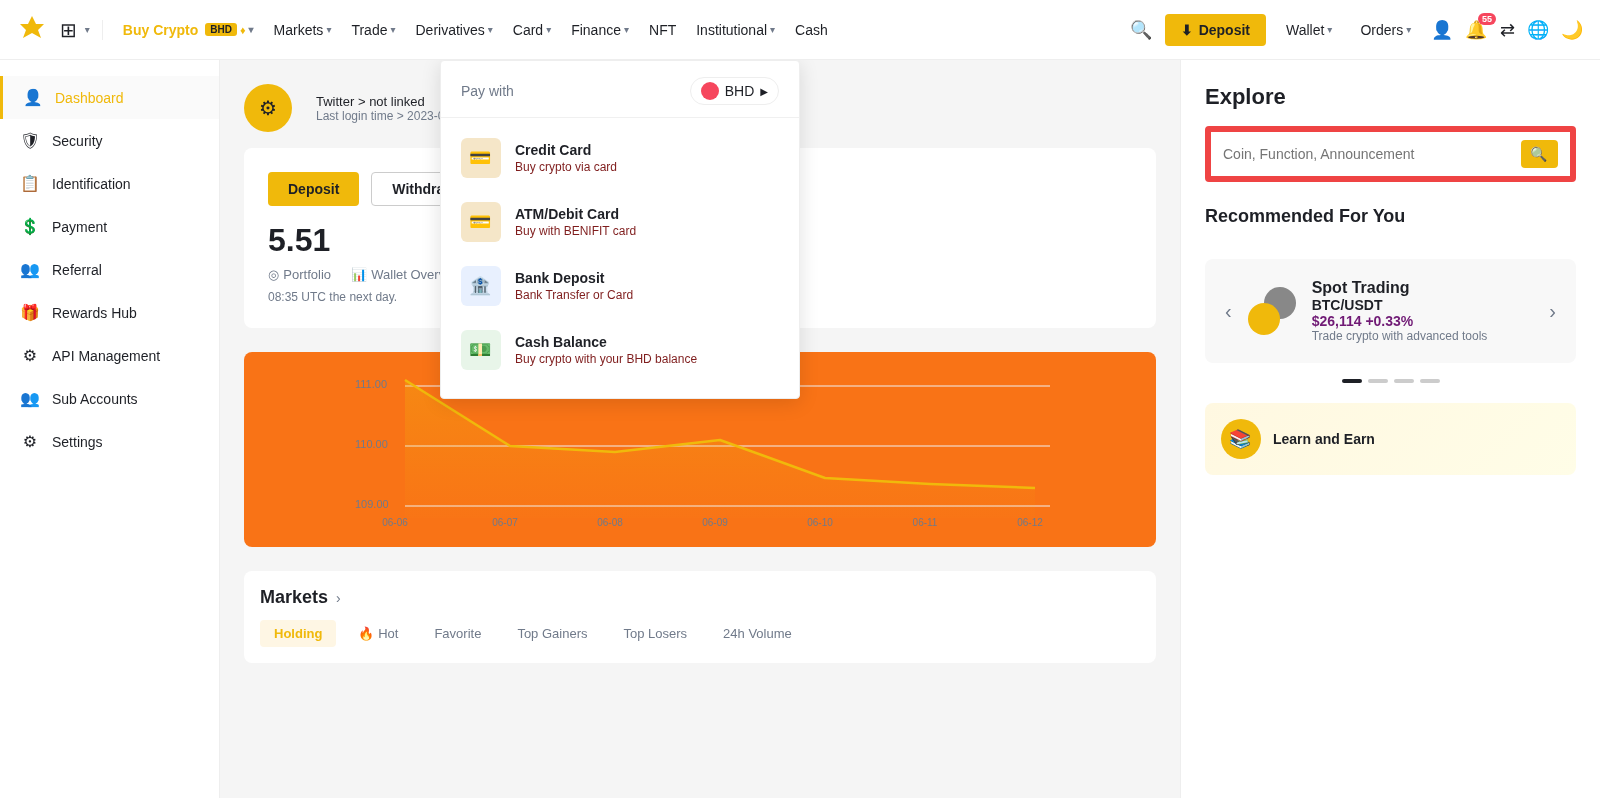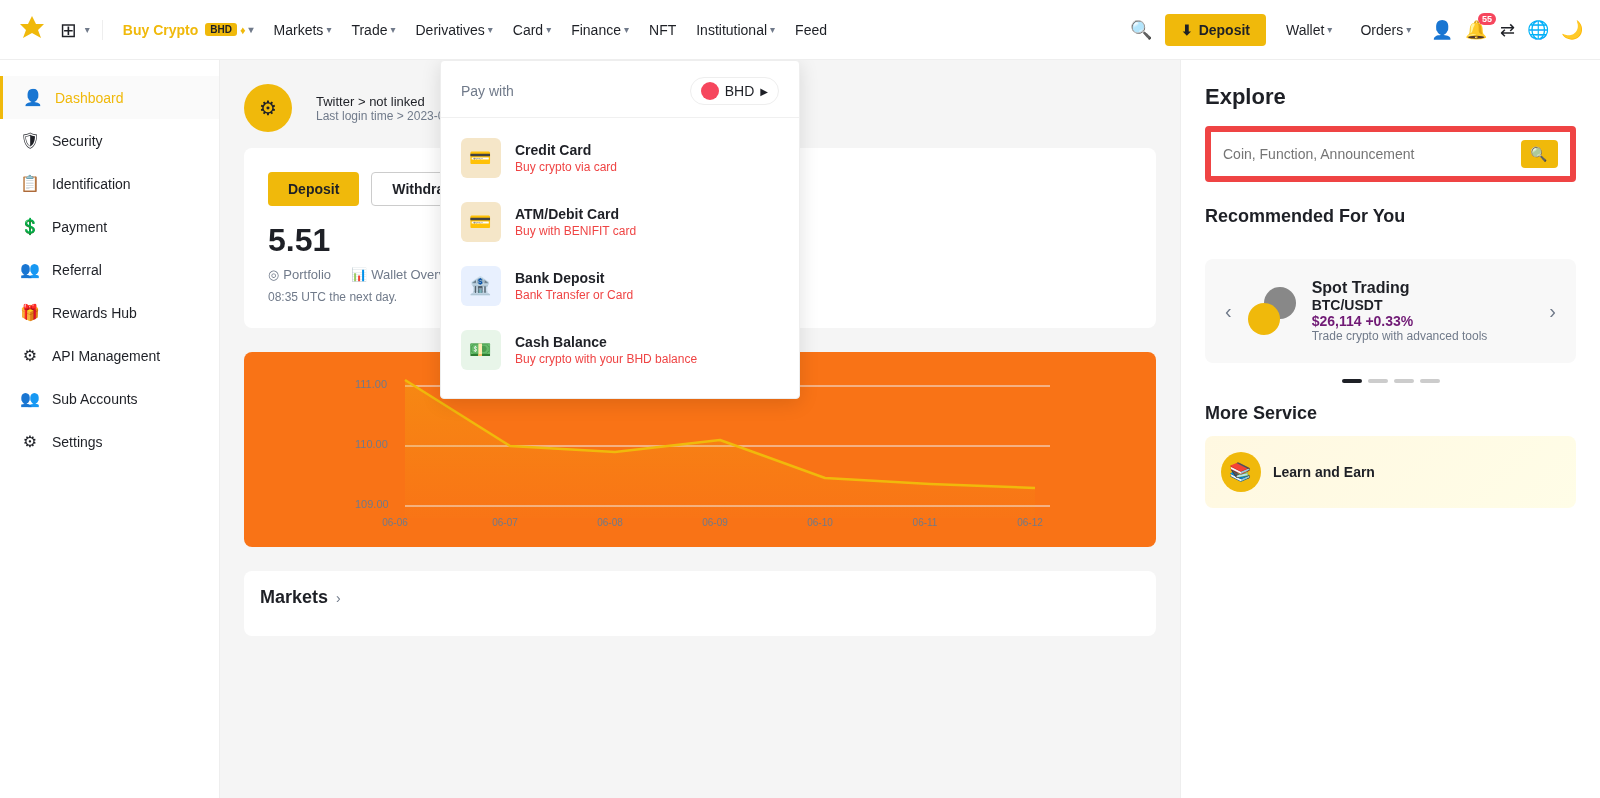--- a/index.html
+++ b/index.html
@@ -87,21 +87,21 @@
     }
     .di-icon {
       width: 40px; height: 40px; border-radius: 6px; background: #f5e6c8;
       display: flex; align-items: center; justify-content: center;
       font-size: 18px; flex-shrink: 0;
     }
     .di-icon.bank { background: #e8f0fe; }
     .di-icon.cash { background: #e8f5e9; }
     .di-text { display: flex; flex-direction: column; }
     .di-title { font-size: 14px; font-weight: 600; color: #1e2026; }
-    .di-sub { font-size: 12px; color: #ef4444; margin-top: 2px; }
+    .di-sub { font-size: 12px; color: #7f1d1d; margin-top: 2px; }
     .center-panel { flex: 1; padding: 24px; overflow-y: auto; }
     .right-panel { width: 420px; padding: 24px; border-left: 1px solid #eee; background: #fff; overflow-y: auto; }
 
     
     .user-bar { display: flex; align-items: center; gap: 24px; margin-bottom: 16px; }
     .user-avatar { width: 48px; height: 48px; border-radius: 50%; background: #f0b90b; display: flex; align-items: center; justify-content: center; font-size: 20px; }
     .twitter-link { font-size: 13px; color: #1e2026; cursor: pointer; }
     .last-login { font-size: 12px; color: #707a8a; cursor: pointer; }
 
     
@@ -213,21 +213,21 @@
     <span class="chevron">▾</span>
   </div>
   <div class="nav-item">
     <span>NFT</span>
   </div>
   <div class="nav-item">
     <span>Institutional</span>
     <span class="chevron">▾</span>
   </div>
   <div class="nav-item">
-    <span>Feed</span>
+    <span>Cash</span>
   </div>
 
   <div class="topnav-right">
     <button class="icon-btn">🔍</button>
     <button class="btn-deposit">
       <span>⬇</span>
       <span>Deposit</span>
     </button>
     <div class="nav-item">
       <span>Wallet</span>
@@ -403,20 +403,28 @@
           <text x="575" y="158" font-size="10" fill="#707a8a" text-anchor="middle">06-11</text>
           <text x="680" y="158" font-size="10" fill="#707a8a" text-anchor="middle">06-12</text>
         </svg>
       </div>
 
       <div class="markets-section">
         <div class="markets-header">
           <span class="markets-title">Markets</span>
           <span class="markets-arrow">›</span>
         </div>
+        <div class="markets-tabs">
+          <button class="mtab active">Holding</button>
+          <button class="mtab">🔥 Hot</button>
+          <button class="mtab">Favorite</button>
+          <button class="mtab">Top Gainers</button>
+          <button class="mtab">Top Losers</button>
+          <button class="mtab">24h Volume</button>
+        </div>
       </div>
     </div>
 
     <div class="right-panel">
       <div class="explore-title">Explore</div>
       <div class="explore-search">
         <input type="text" placeholder="Coin, Function, Announcement" style="">
         <button class="search-btn">🔍</button>
       </div>
 
@@ -436,20 +444,19 @@
         <span class="rec-nav">›</span>
       </div>
 
       <div class="carousel-dots">
         <div class="dot active"></div>
         <div class="dot"></div>
         <div class="dot"></div>
         <div class="dot"></div>
       </div>
 
-      <div class="more-service-title">More Service</div>
       <div class="learn-earn-card">
         <div class="learn-icon">📚</div>
         <span class="learn-text">Learn and Earn</span>
       </div>
     </div>
   </div>
 </div>
 
 </body></html>

